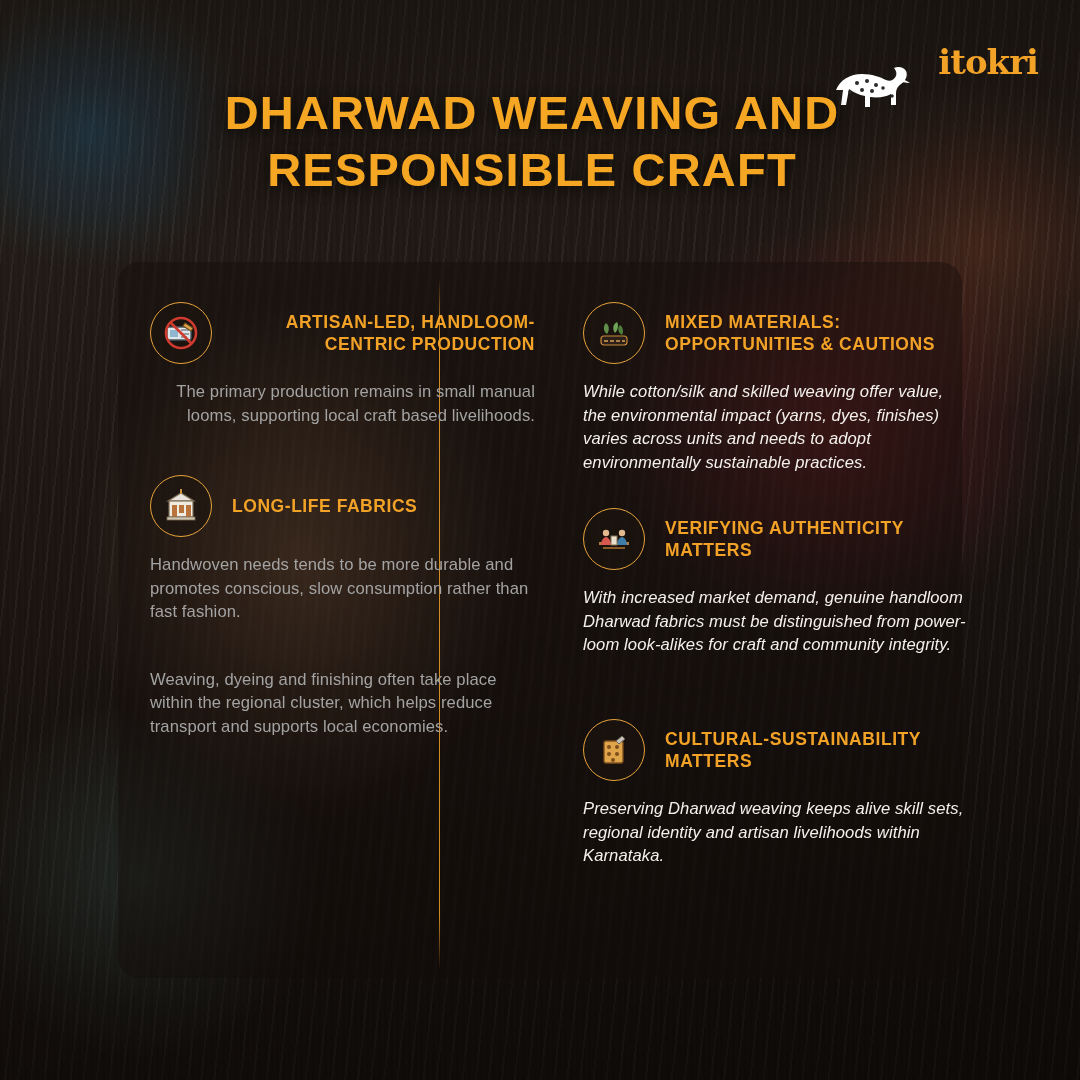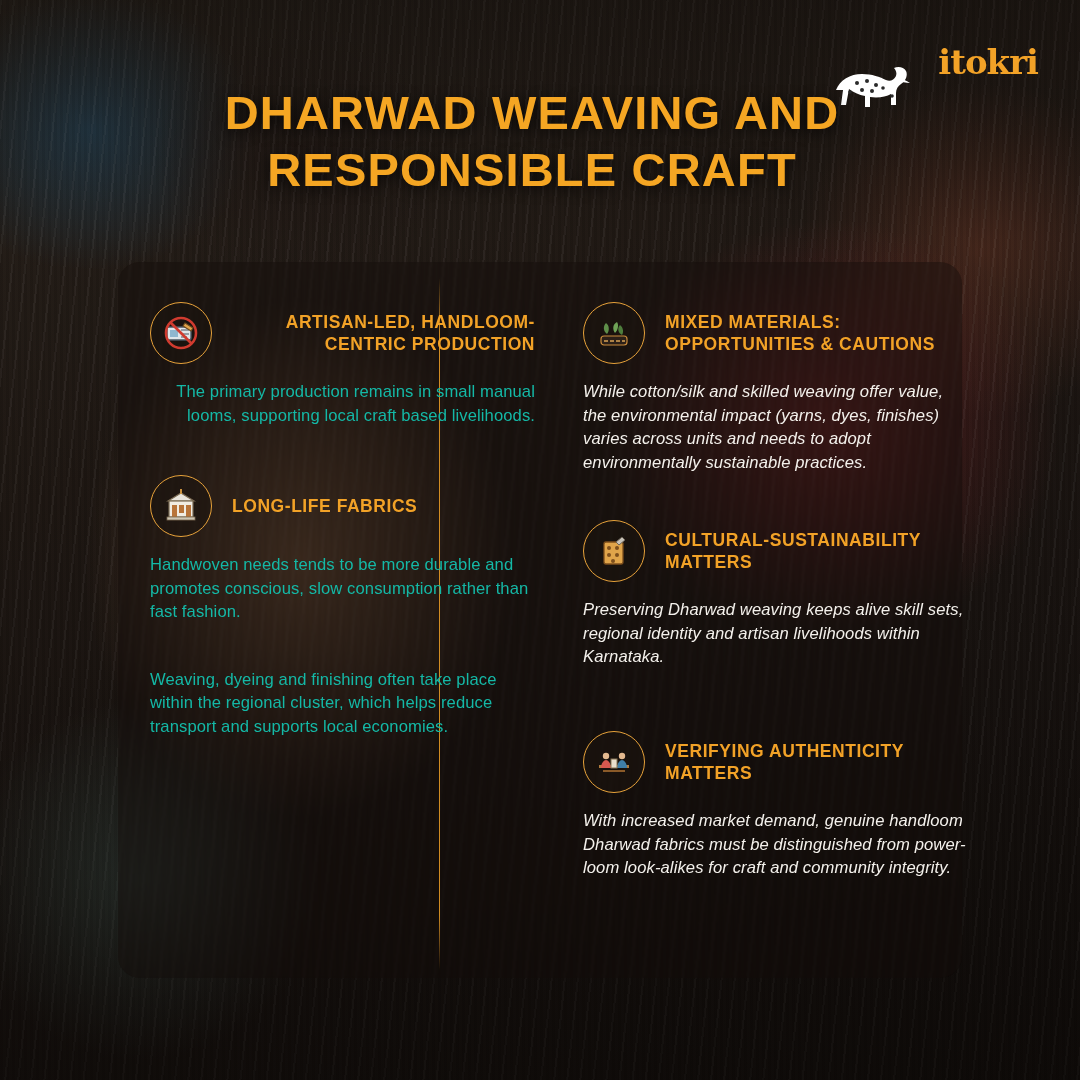--- a/index.html
+++ b/index.html
@@ -124,27 +124,27 @@
     font-weight:bold;
     letter-spacing:0.55px;
     line-height:1.28;
     color:#F2A227;
     text-transform:uppercase;
   }
   .item-body {
     margin-top:14px;
     font-size:16.6px;
     line-height:1.42;
-    color:#14b8a6;
+    color:#a3a3a3;
     letter-spacing:0.1px;
   }
   
   .col-left  .item:nth-child(1) { margin-bottom:46px;text-align:right; }
   .col-left  .item:nth-child(2) { margin-bottom:44px; }
-  .col-right .item:nth-child(1) { margin-bottom:44px; }
+  .col-right .item:nth-child(1) { margin-bottom:32px; }
   .col-right .item:nth-child(2) { margin-bottom:60px; }
   .col-right .item-body { color:#F4F1EC;font-style:italic; }
 </style>
 </head>
 <body>
 
 <div id="poster">
 
   <div class="bg"></div>
   <div class="bg-weave"></div>
@@ -235,49 +235,49 @@
         </span>
         <span class="item-title">MIXED MATERIALS: OPPORTUNITIES &amp; CAUTIONS</span>
       </div>
       <p class="item-body">While cotton/silk and skilled weaving offer value, the environmental impact (yarns, dyes, finishes) varies across units and needs to adopt environmentally sustainable practices.</p>
     </div>
 
     <div class="item">
       <div class="item-head">
         <span class="icon-ring">
           <svg width="42" height="42" viewBox="0 0 42 42">
+            <rect x="6" y="24" width="30" height="3" fill="#b07a3c"></rect>
+            <circle cx="13" cy="15" r="3.2" fill="#e3b98f"></circle>
+            <path d="M8 27 c0-5 3-8 5-8 s5 3 5 8 z" fill="#d8584f"></path>
+            <circle cx="29" cy="15" r="3.2" fill="#e3b98f"></circle>
+            <path d="M24 27 c0-5 3-8 5-8 s5 3 5 8 z" fill="#3f7ea8"></path>
+            <rect x="18" y="18" width="6" height="9" fill="#e8dfcd" stroke="#8a7656" stroke-width="1"></rect>
+            <path d="M10 30 h22" stroke="#8a5a28" stroke-width="2"></path>
+          </svg>
+        </span>
+        <span class="item-title">VERIFYING AUTHENTICITY MATTERS</span>
+      </div>
+      <p class="item-body">With increased market demand, genuine handloom Dharwad fabrics must be distinguished from power-loom look-alikes for craft and community integrity.</p>
+    </div>
+
+    <div class="item">
+      <div class="item-head">
+        <span class="icon-ring">
+          <svg width="42" height="42" viewBox="0 0 42 42">
             <rect x="11" y="12" width="19" height="22" rx="2" fill="#e0a44a" stroke="#7d4f1c" stroke-width="1.3"></rect>
             <g fill="#7d4f1c">
               <circle cx="16" cy="18" r="2"></circle>
                 <circle cx="24" cy="18" r="2"></circle>
               <circle cx="16" cy="25" r="2"></circle>
                 <circle cx="24" cy="25" r="2"></circle>
               <circle cx="20" cy="31" r="2"></circle>
             </g>
             <path d="M23 12 l6 -5 3 3 -6 5 z" fill="#c8c3ba" stroke="#6b6257" stroke-width="1"></path>
           </svg>
         </span>
         <span class="item-title">CULTURAL-SUSTAINABILITY MATTERS</span>
       </div>
       <p class="item-body">Preserving Dharwad weaving keeps alive skill sets, regional identity and artisan livelihoods within Karnataka.</p>
     </div>
 
-    <div class="item">
-      <div class="item-head">
-        <span class="icon-ring">
-          <svg width="42" height="42" viewBox="0 0 42 42">
-            <rect x="6" y="24" width="30" height="3" fill="#b07a3c"></rect>
-            <circle cx="13" cy="15" r="3.2" fill="#e3b98f"></circle>
-            <path d="M8 27 c0-5 3-8 5-8 s5 3 5 8 z" fill="#d8584f"></path>
-            <circle cx="29" cy="15" r="3.2" fill="#e3b98f"></circle>
-            <path d="M24 27 c0-5 3-8 5-8 s5 3 5 8 z" fill="#3f7ea8"></path>
-            <rect x="18" y="18" width="6" height="9" fill="#e8dfcd" stroke="#8a7656" stroke-width="1"></rect>
-            <path d="M10 30 h22" stroke="#8a5a28" stroke-width="2"></path>
-          </svg>
-        </span>
-        <span class="item-title">VERIFYING AUTHENTICITY MATTERS</span>
-      </div>
-      <p class="item-body">With increased market demand, genuine handloom Dharwad fabrics must be distinguished from power-loom look-alikes for craft and community integrity.</p>
-    </div>
-
   </div>
 
 </div>
 
 </body></html>

